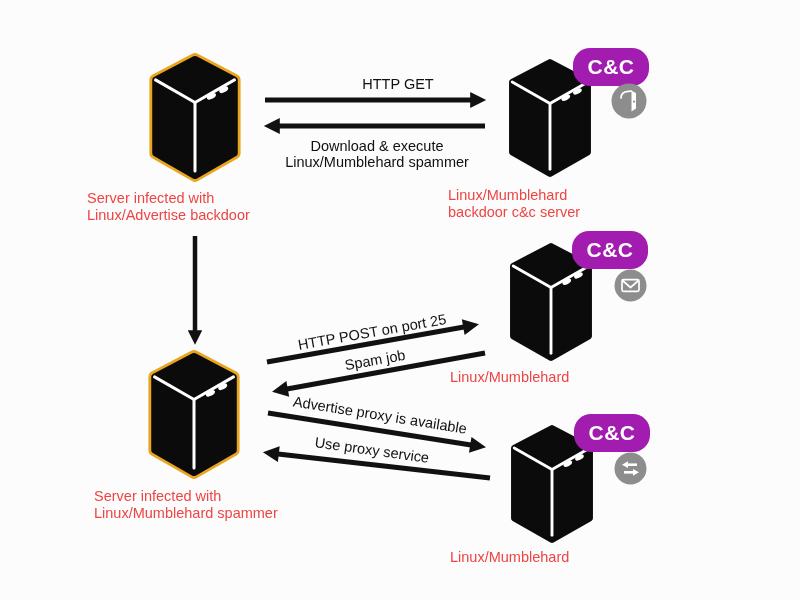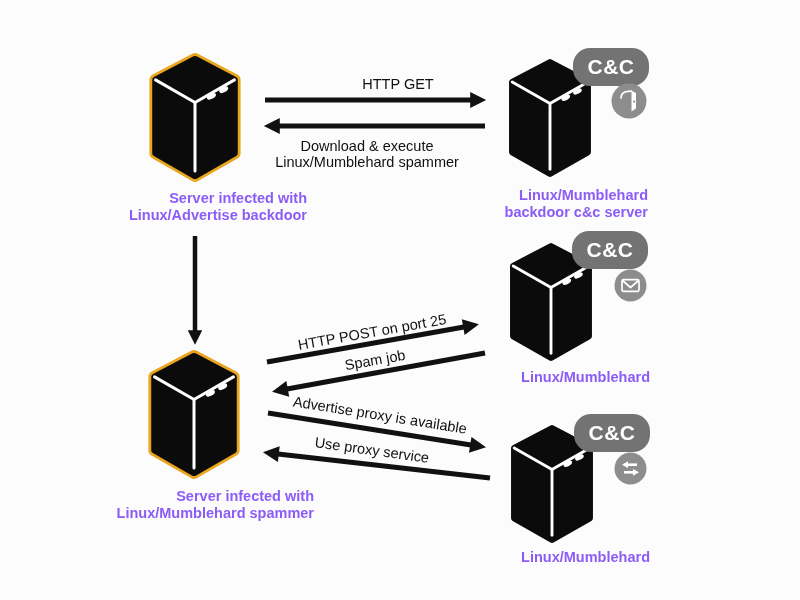--- a/index.html
+++ b/index.html
@@ -10,44 +10,43 @@
     color:#1a1a1a;
     overflow:hidden;
   }
   .canvas{position:relative;width:800px;height:600px;}
   .abs{position:absolute;}
   svg{display:block;}
 
   
   .node-label{
     position:absolute;
-    text-align:right;
+    text-align:left;
     font-size:14.5px;
     line-height:17px;
-    color:#8b5cf6;
-    font-weight:bold;
+    color:#ef4444;
   }
   
   .edge-label{
     position:absolute;
     text-align:center;
     font-size:14.5px;
     line-height:16px;
     color:#111;
     white-space:nowrap;
   }
   .rot-m10{transform:rotate(-10deg);}
   .rot-p9{transform:rotate(9deg);}
   .rot-p8{transform:rotate(8deg);}
 
   
   .cc-badge{
     position:absolute;
     width:76px;height:38px;
-    background:#737373;
+    background:#a21caf;
     border-radius:17px;
     color:#ffffff;
     font-weight:bold;
     font-size:21px;
     letter-spacing:.5px;
     display:flex;align-items:center;justify-content:center;
   }
 </style>
 </head>
 <body>
@@ -151,21 +150,21 @@
   </div>
   <div class="node-label" style="left:94px;top:488px;width:220px">
     <div>Server infected with</div>
     <div>Linux/Mumblehard spammer</div>
   </div>
   <div class="node-label" style="left:450px;top:549px;width:200px">
     <div>Linux/Mumblehard</div>
   </div>
 
   <div class="edge-label" style="left:333px;top:76px;width:130px">HTTP GET</div>
-  <div class="edge-label" style="left:267px;top:138px;width:200px;white-space:normal">
+  <div class="edge-label" style="left:277px;top:138px;width:200px;white-space:normal">
     <div>Download &amp; execute</div>
     <div>Linux/Mumblehard spammer</div>
   </div>
   <div class="edge-label rot-m10" style="left:297px;top:324px;width:150px">HTTP POST on port 25</div>
   <div class="edge-label rot-m10" style="left:325px;top:352px;width:100px">Spam job</div>
   <div class="edge-label rot-p9" style="left:290px;top:407px;width:180px">Advertise proxy is available</div>
   <div class="edge-label rot-p8" style="left:312px;top:442px;width:120px">Use proxy service</div>
 
 </div>
 

